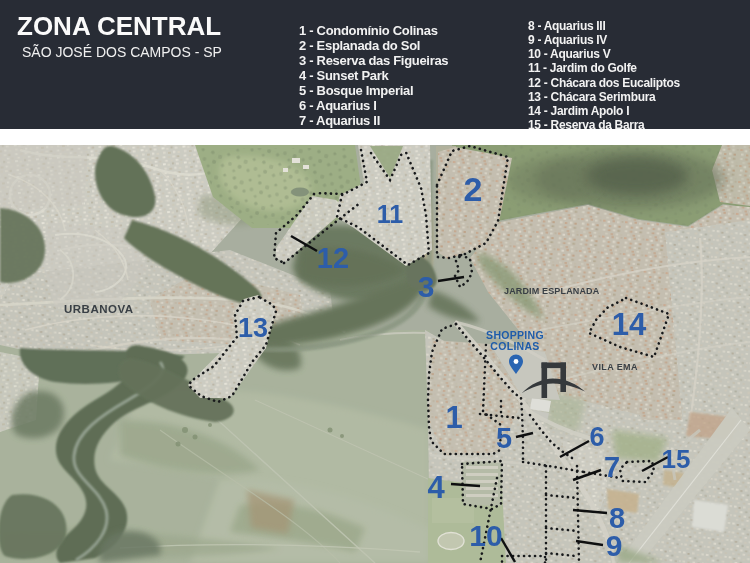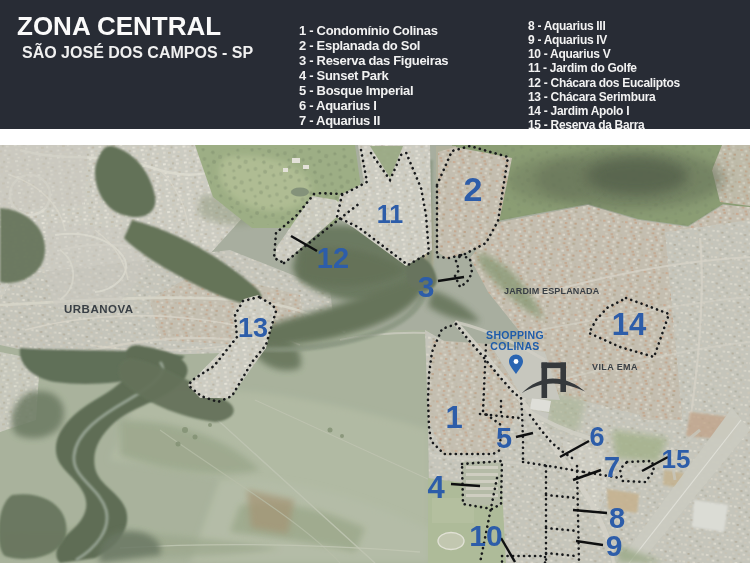--- a/index.html
+++ b/index.html
@@ -1,19 +1,19 @@
 <!DOCTYPE html>
 <html><head>
 <meta charset="utf-8">
 <style>
   html,body{margin:0;padding:0;background:#fff;}
   #wrap{position:relative;width:750px;height:563px;overflow:hidden;font-family:"Liberation Sans",sans-serif;}
   #header{position:absolute;left:0;top:0;width:750px;height:129px;background:#282c35;}
   #title{position:absolute;left:17px;top:11px;color:#fafafa;font-size:26px;font-weight:bold;letter-spacing:0px;}
-  #subtitle{position:absolute;left:22px;top:44px;color:#f0f0f0;font-size:16px;font-weight:bold;letter-spacing:0px;}
+  #subtitle{position:absolute;left:22px;top:44px;color:#f0f0f0;font-size:14px;font-weight:normal;letter-spacing:0px;}
   .leg{position:absolute;color:#f2f2f2;font-weight:bold;white-space:pre;}
   #leg1{left:299px;top:23px;font-size:13px;letter-spacing:-0.3px;line-height:15px;}
   #leg2{left:528px;top:19px;font-size:12px;letter-spacing:-0.3px;line-height:14.15px;}
   #map{position:absolute;left:0;top:145px;width:750px;height:418px;}
 </style>
 </head>
 <body>
 <div id="wrap">
 
   <div id="header">

